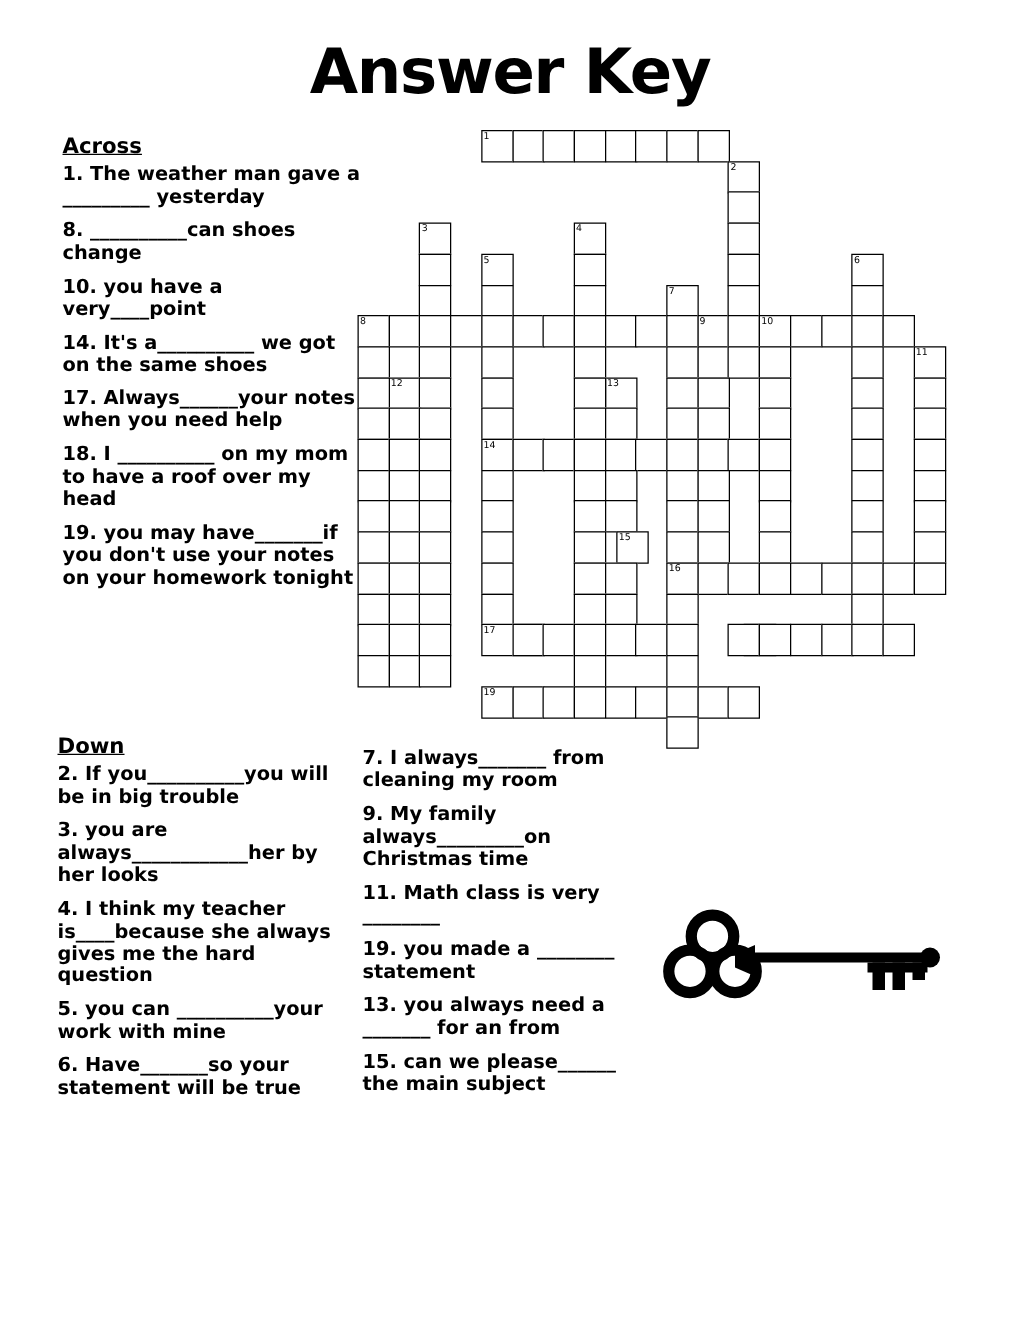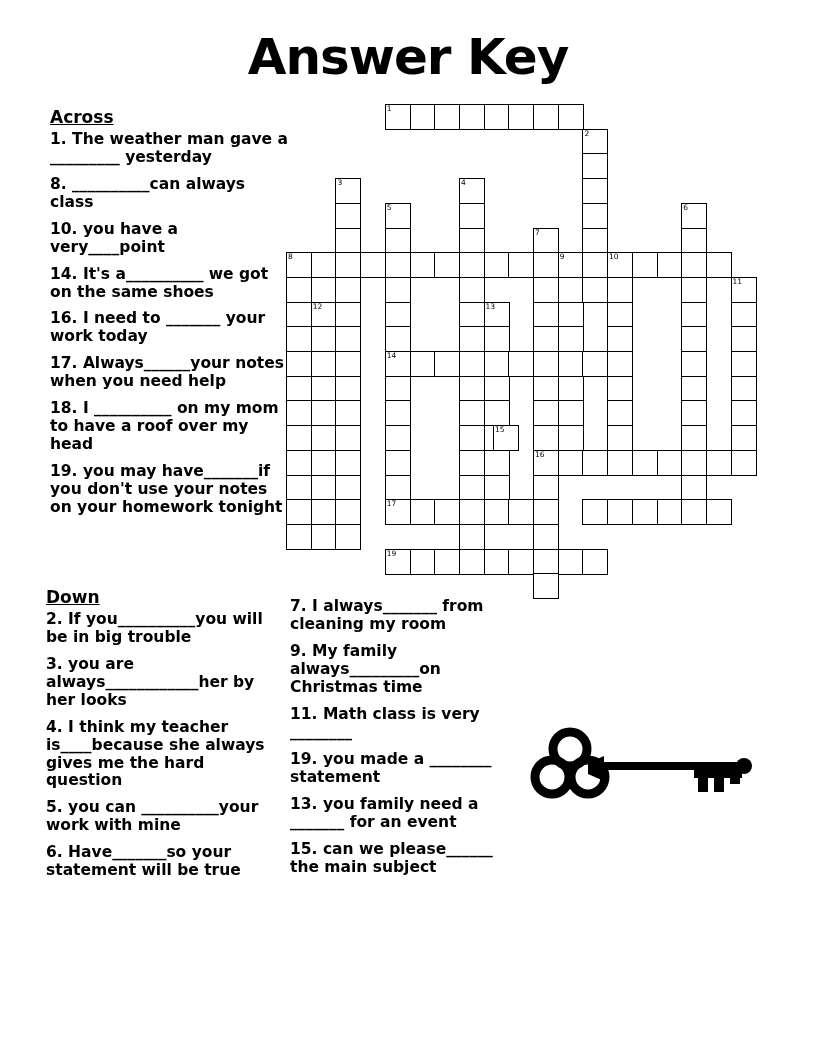--- a/index.html
+++ b/index.html
@@ -108,35 +108,31 @@
 
   <div class="clues-col" id="col-left">
     <div class="section-head">Across</div>
 
     <div class="clue">
       <span>1.</span>
       <span>The weather man gave a _________ yesterday</span>
     </div>
     <div class="clue">
       <span>8.</span>
-      <span>__________can always class</span>
+      <span>__________can shoes change</span>
     </div>
     <div class="clue">
       <span>10.</span>
       <span>you have a very____point</span>
     </div>
     <div class="clue">
       <span>14.</span>
       <span>It's a__________ we got on the same shoes</span>
     </div>
     <div class="clue">
-      <span>16.</span>
-      <span>I need to _______ your work today</span>
-    </div>
-    <div class="clue">
       <span>17.</span>
       <span>Always______your notes when you need help</span>
     </div>
     <div class="clue">
       <span>18.</span>
       <span>I __________ on my mom to have a roof over my head</span>
     </div>
     <div class="clue">
       <span>19.</span>
       <span>you may have_______if you don't use your notes on your homework tonight</span>
@@ -180,21 +176,21 @@
     <div class="clue">
       <span>11.</span>
       <span>Math class is very ________</span>
     </div>
     <div class="clue">
       <span>19.</span>
       <span>you made a ________ statement</span>
     </div>
     <div class="clue">
       <span>13.</span>
-      <span>you family need a _______ for an event</span>
+      <span>you always need a _______ for an from</span>
     </div>
     <div class="clue">
       <span>15.</span>
       <span>can we please______ the main subject</span>
     </div>
   </div>
 
   <div id="grid">
       <div class="cell" style="left: 98.8px; top: 0px;">
         <span class="num">1</span>

